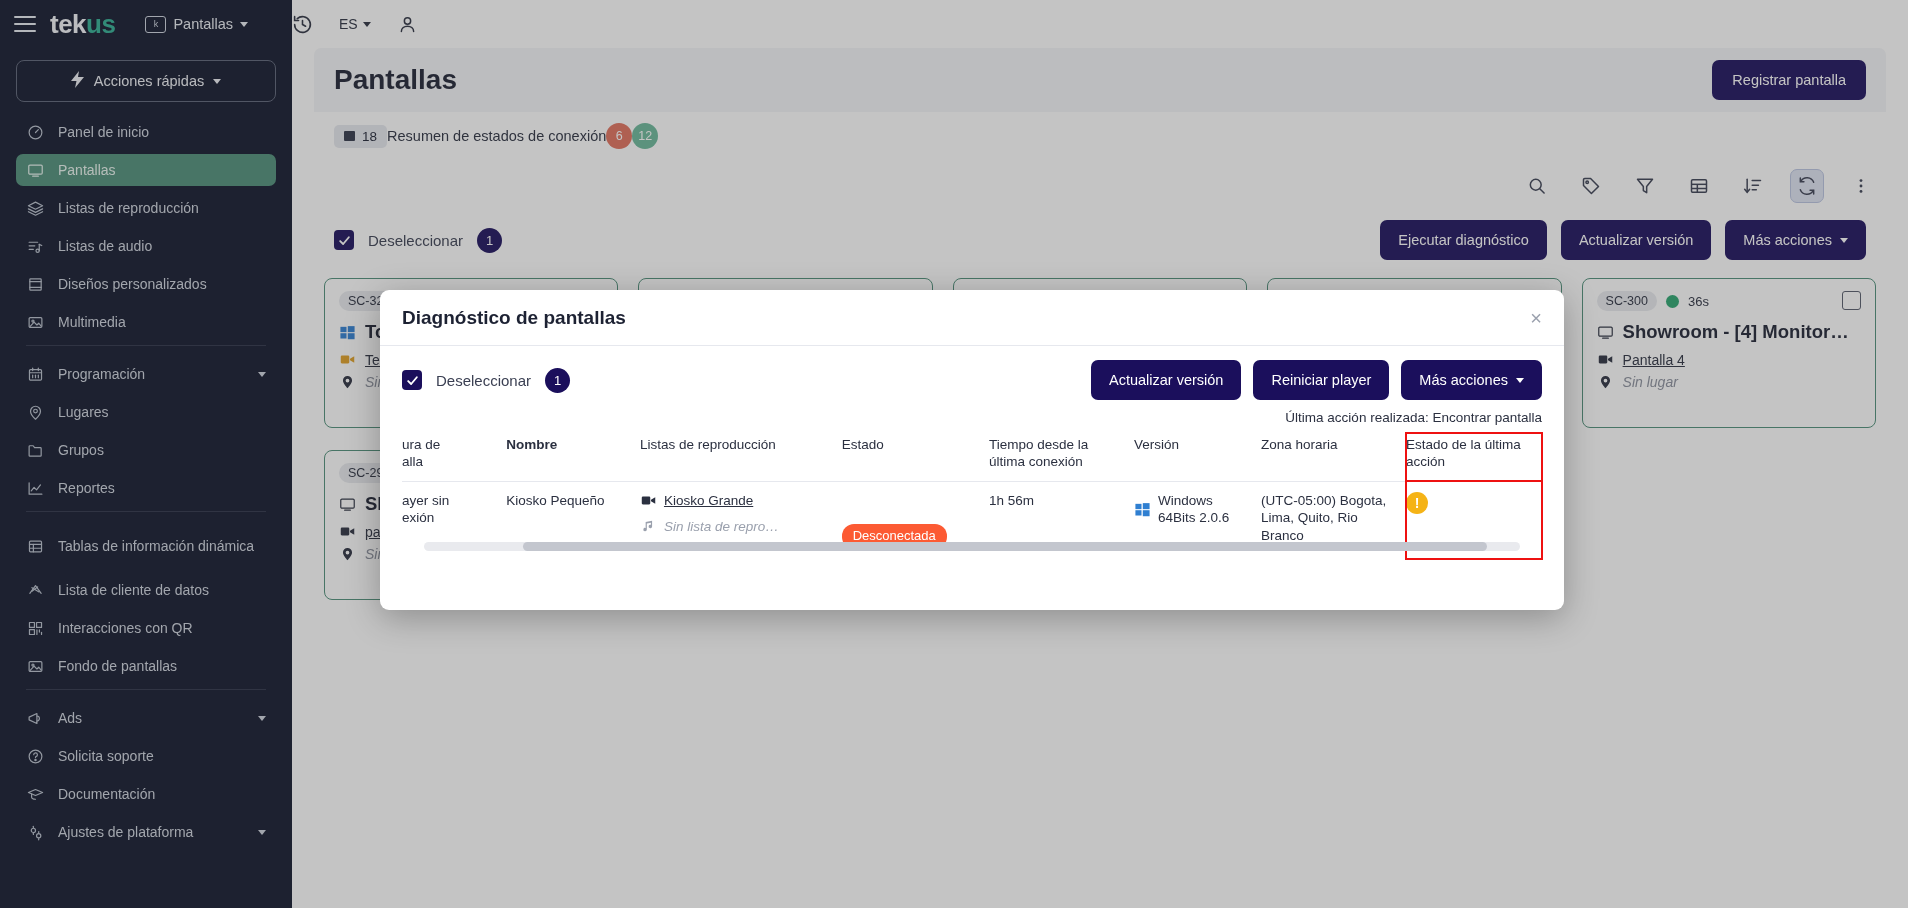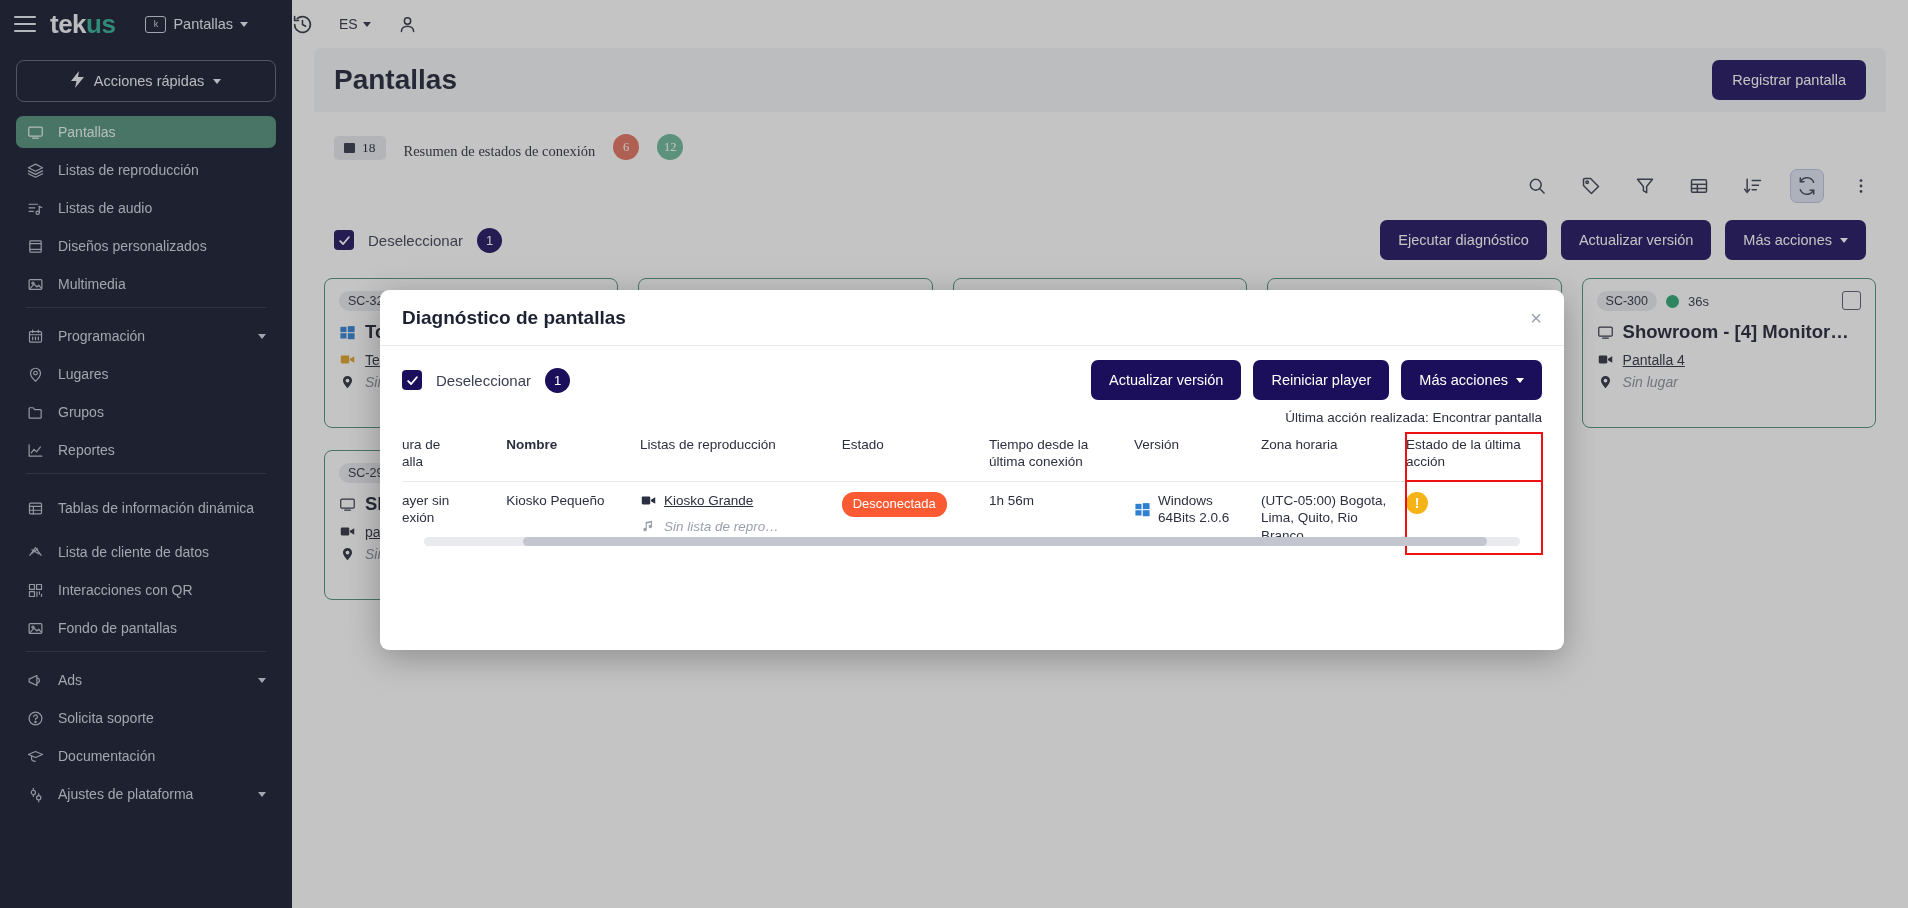--- a/index.html
+++ b/index.html
@@ -61,21 +61,21 @@
   .page-head {
     margin: 0 22px; height: 64px; background: #f4f5f8;
     border-radius: 7px 7px 0 0; display: flex; align-items: center; justify-content: space-between;
     padding: 0 20px;
   }
   .page-title { font-size: 28px; font-weight: 700; color: #1d2233; }
   .reg-btn {
     background: #1b0f5c; color: #fff; border: none; border-radius: 7px;
     padding: 12px 20px; font-size: 14.5px; cursor: pointer;
   }
-  .summary-row { margin: 0 22px; height: 48px; display: flex; align-items: flex-end; gap: 18px; padding: 0 20px; font-family: Liberation Serif, serif; }
+  .summary-row { margin: 0 22px; height: 48px; display: flex; align-items: center; padding: 0 20px; }
   .count-chip {
     display: flex; align-items: center; gap: 7px; background: #e6e8ee;
     border-radius: 5px; padding: 4px 10px; font-size: 13.5px; color: #1d2233;
   }
   .chip-sq { width: 11px; height: 10px; background: #303648; border-radius: 1px; }
   .summary-label { font-size: 14.5px; color: #2b3040; }
   .pill { width: 26px; height: 26px; border-radius: 50%; display: flex; align-items: center; justify-content: center; font-size: 12.5px; color: #fff; }
   .pill.red { background: #e1705c; }
   .pill.green { background: #6ab89a; }
 
@@ -110,21 +110,21 @@
   .card-name .nm { overflow: hidden; text-overflow: ellipsis; }
   .card-line { display: flex; align-items: center; gap: 9px; font-size: 14px; margin-bottom: 6px; white-space: nowrap; overflow: hidden; }
   .card-line a { color: #2b3040; text-decoration: underline; cursor: pointer; }
   .card-line .muted { color: #8a8f9c; font-style: italic; }
   .ico16 { width: 17px; flex: 0 0 17px; display: flex; align-items: center; justify-content: center; color: #2b3040; }
   .ico16.amber { color: #e0a024; }
 
   
   .overlay { position: absolute; inset: 0; background: rgba(60,60,60,0.30); z-index: 20; }
   .modal {
-    position: absolute; left: 380px; top: 290px; width: 1184px; height: 360px;
+    position: absolute; left: 380px; top: 290px; width: 1184px; height: 320px;
     background: #fff; border-radius: 9px; z-index: 30;
     box-shadow: 0 8px 34px rgba(0,0,0,0.28);
     display: flex; flex-direction: column; overflow: hidden;
   }
   .modal-head { height: 56px; display: flex; align-items: center; justify-content: space-between; padding: 0 22px; border-bottom: 1px solid #e6e8ee; }
   .modal-title { font-size: 19px; font-weight: 700; color: #1d2233; }
   .modal-close { font-size: 20px; color: #9aa0ad; cursor: pointer; line-height: 1; }
   .modal-body { flex: 1 1 auto; padding: 14px 22px 0 22px; position: relative; }
   .m-actions { display: flex; align-items: center; justify-content: space-between; }
   .m-right { display: flex; gap: 12px; }
@@ -137,21 +137,21 @@
     padding: 4px 8px 10px 0; vertical-align: top; line-height: 1.25;
   }
   table.diag td {
     font-size: 13.5px; color: #2b3040; padding: 10px 8px 10px 0;
     vertical-align: top; border-top: 1px solid #e6e8ee; line-height: 1.3;
   }
   .col-hl { outline: 2px solid #ee1111; outline-offset: -1px; }
   th.col-hl { padding-left: 8px; }
   td.col-hl { padding-left: 8px; }
   .clip-left { overflow: hidden; margin-top: 15px; }
-  .status-pill { display: inline-block; background: #fc5a33; color: #fff; border-radius: 12px; padding: 4px 11px; font-size: 13px; white-space: nowrap; }
+  .status-pill { display: inline-block; background: #fc5a33; color: #fff; border-radius: 12px; padding: 4px 11px; font-size: 13px; white-space: nowrap; margin-top: 32px; }
   .pl-link { color: #2b3040; text-decoration: underline; cursor: pointer; }
   .pl-muted { color: #9aa0ad; font-style: italic; }
   .row-ico { display: inline-flex; align-items: center; gap: 7px; }
   .warn-ico { width: 22px; height: 22px; border-radius: 50%; background: #f5b316; color: #fff; display: flex; align-items: center; justify-content: center; font-size: 14px; font-weight: 700; }
   .hscroll { position: absolute; left: 22px; right: 22px; bottom: 8px; height: 9px; background: #e9eaee; border-radius: 5px; }
   .hscroll .thumb { position: absolute; left: 9%; width: 88%; height: 9px; background: #c3c6ce; border-radius: 5px; }
 </style>
 </head>
 <body>
 
@@ -176,20 +176,29 @@
       <span>
         <svg width="14" height="17" viewBox="0 0 14 17">
             <polygon points="8,0 0,10 5.5,10 4,17 13,6 7,6" fill="#eef0f5"></polygon>
           </svg>
       </span>
       <span>Acciones rápidas</span>
       <span class="caret"></span>
     </div>
 
     <nav class="nav" id="nav-root">
+        <div class="nav-item">
+          <span class="nav-ico">
+            <svg width="17" height="17" viewBox="0 0 24 24" fill="none" stroke="currentColor" stroke-width="1.7" stroke-linecap="round" stroke-linejoin="round">
+              <circle cx="12" cy="12" r="9"></circle>
+              <line x1="12" y1="12" x2="16" y2="8"></line>
+            </svg>
+          </span>
+          <span class="nav-label">Panel de inicio</span>
+        </div>
         <div class="nav-item active">
           <span class="nav-ico">
             <svg width="17" height="17" viewBox="0 0 24 24" fill="none" stroke="currentColor" stroke-width="1.7" stroke-linecap="round" stroke-linejoin="round">
               <rect x="2.5" y="4.5" width="19" height="12.5" rx="1.6"></rect>
               <line x1="8" y1="20" x2="16" y2="20"></line>
             </svg>
           </span>
           <span class="nav-label">Pantallas</span>
         </div>
         <div class="nav-item">

